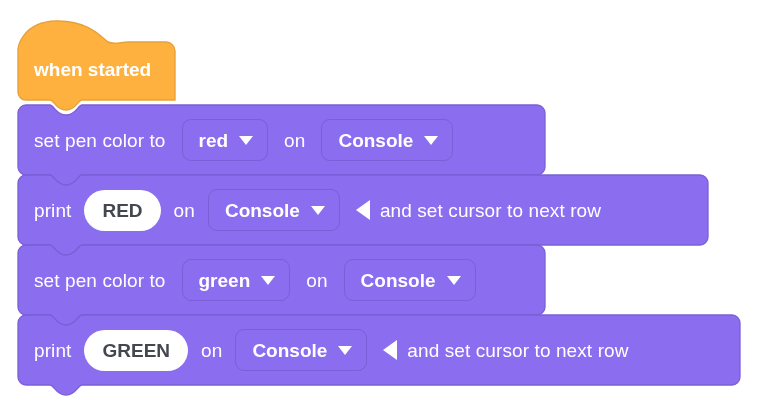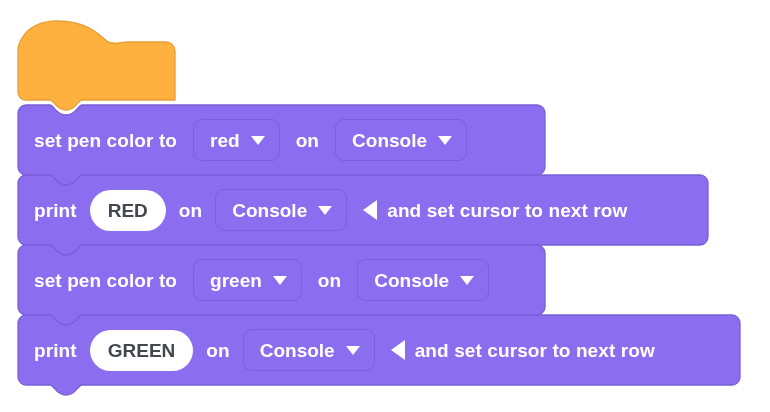--- a/index.html
+++ b/index.html
@@ -41,21 +41,21 @@
     display: flex;
     align-items: center;
     height: 62px;
     white-space: nowrap;
   }
 
   
   .lbl {
     color: #ffffff;
     font-size: 19px;
-    font-weight: bold;
+    font-weight: normal;
     letter-spacing: 0.1px;
     line-height: 1;
   }
   .hat-lbl {
     color: #ffffff;
     font-size: 19px;
     font-weight: bold;
     line-height: 1;
   }
 
@@ -133,20 +133,23 @@
                L148,24
                C153,24 157,28 157,33
                L157,82
                L64,82
                C60,82 58,92 48,92
                C38,92 36,82 32,82
                L8,82
                C3.5,82 0,78.5 0,74
                Z" fill="#ffb13f" stroke="#e8a13a" stroke-width="1.4"></path>
     </svg>
+    <div class="block-row" style="left:16px; top:20px; height:62px;">
+      <span class="hat-lbl">when started</span>
+    </div>
   </div>
 
   <div class="block" style="left:18px; top:105px; width:527px; height:71px;">
     <svg class="block-svg" width="560" height="90" viewBox="0 0 560 90">
       <path d="M0,8
                C0,3.6 3.6,0 8,0
                L32,0
                C36,0 38,10 48,10
                C58,10 60,0 64,0
                L519,0

